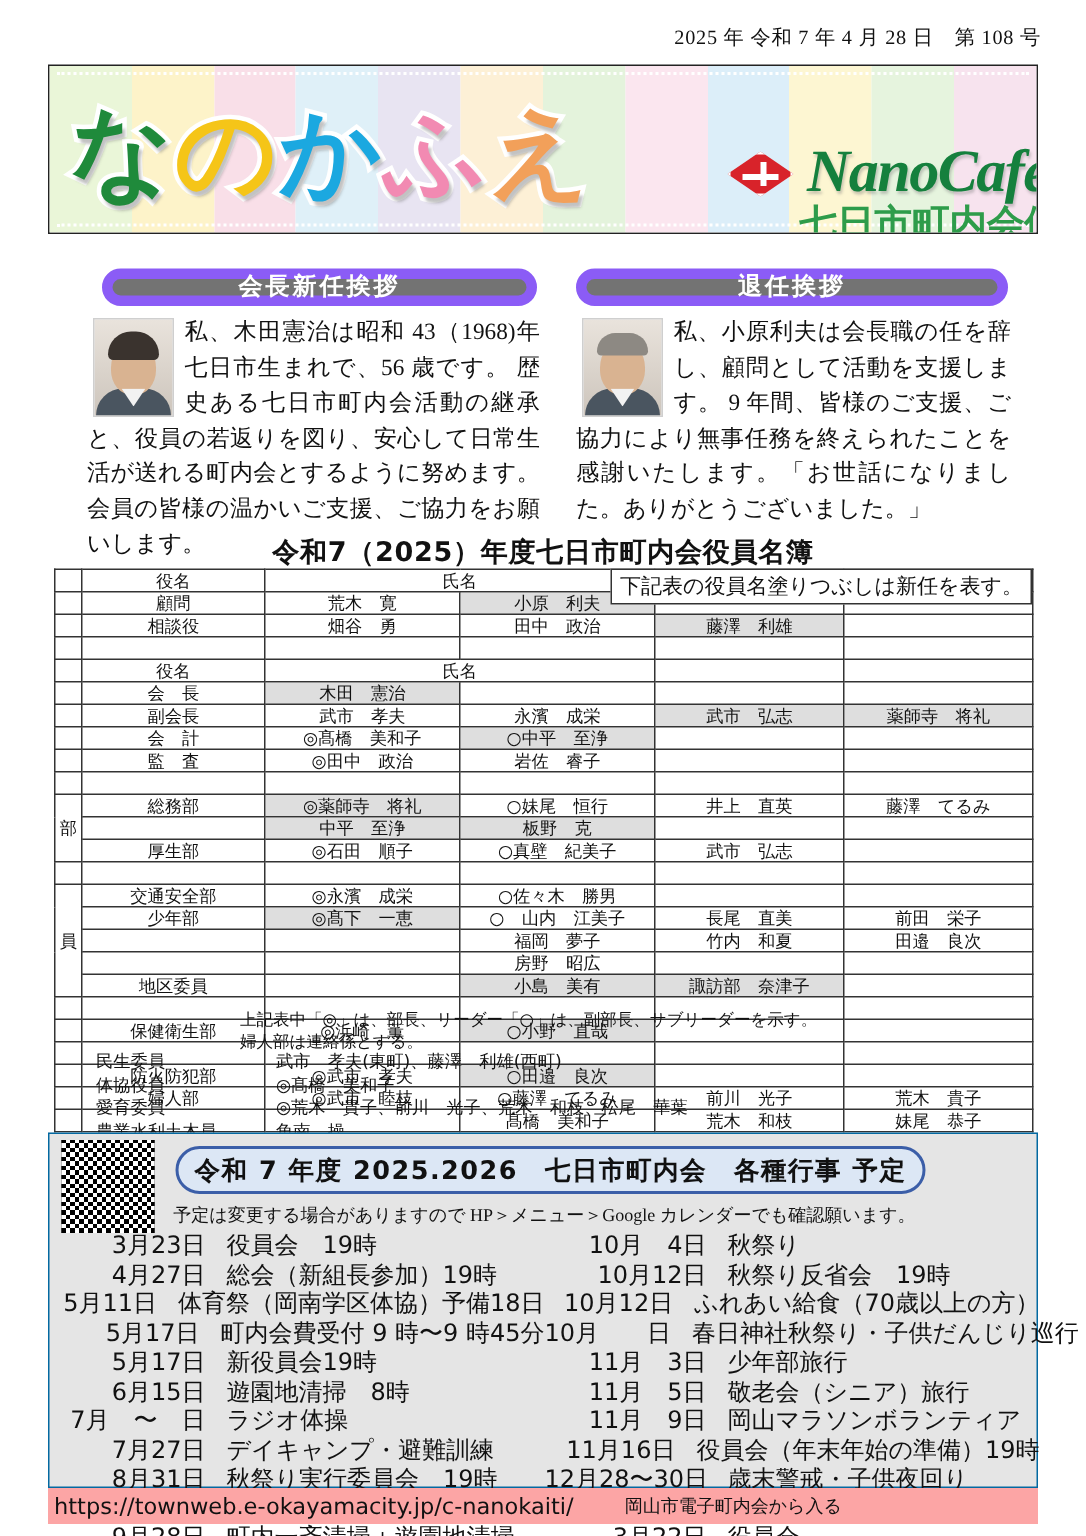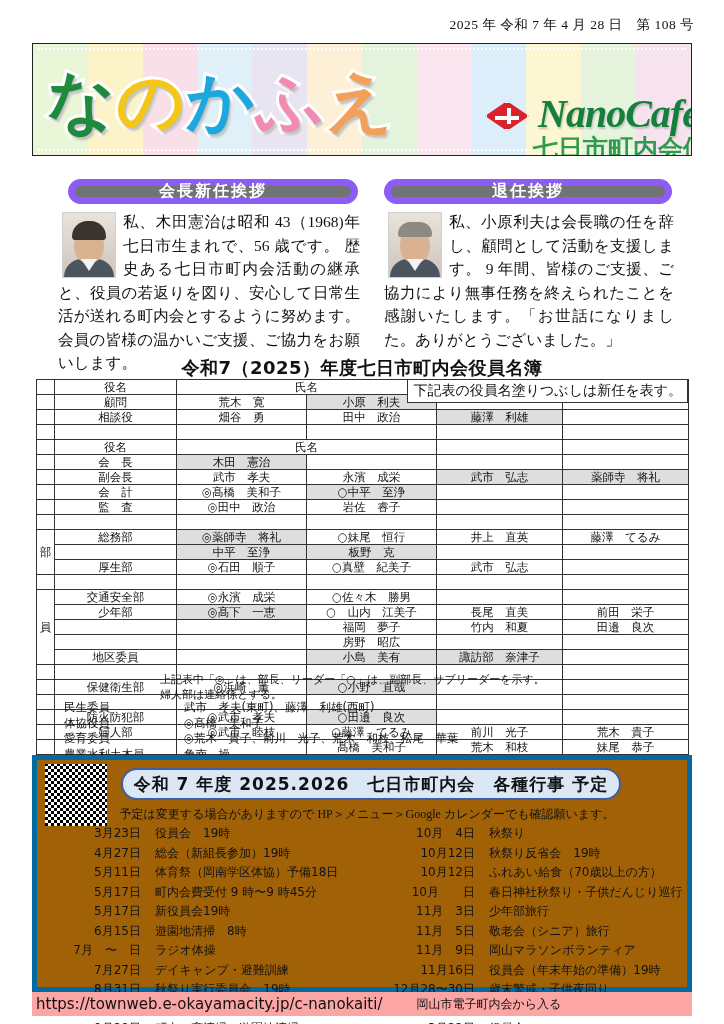--- a/index.html
+++ b/index.html
@@ -177,22 +177,22 @@
     font-size: 11.5px; font-family: "DejaVu Sans", sans-serif;
     line-height: 15.5px;
   }
   .committees .row { display: flex; }
   .committees .k { width: 120px; }
 
   
   .events-box {
     position: absolute; left: 32px; top: 755px;
     width: 660px; height: 237px;
-    border: 5px solid #0369a1;
-    background: #a16207;
+    border: 1px solid #0369a1;
+    background: #e5e5e5;
   }
   .qr {
     position: absolute; left: 8px; top: 4px;
     width: 62px; height: 62px;
     background:
       repeating-linear-gradient(90deg,#000 0 3px,#fff 3px 6px),
       repeating-linear-gradient(0deg,#000 0 3px,#fff 3px 6px);
     background-blend-mode: difference;
   }
   .events-header {
@@ -208,21 +208,21 @@
   .events-note {
     position: absolute; left: 0; top: 46px; width: 660px;
     text-align: center; font-size: 12px;
   }
   .events-cols {
     position: absolute; left: 0; top: 64px; width: 660px;
     display: flex;
   }
   .events-col { width: 330px; }
   .ev {
-    display: flex; font-size: 12px; line-height: 19.5px;
+    display: flex; font-size: 16px; line-height: 19.5px;
     font-family: "DejaVu Sans", sans-serif;
   }
   .ev .d { width: 118px; text-align: right; padding-right: 14px; white-space: nowrap; }
   .ev .t { white-space: nowrap; }
   .events-col.right .ev .d { width: 122px; }
 
   
   .footer-bar {
     position: absolute; left: 32px; top: 992px;
     width: 660px; height: 24px;

